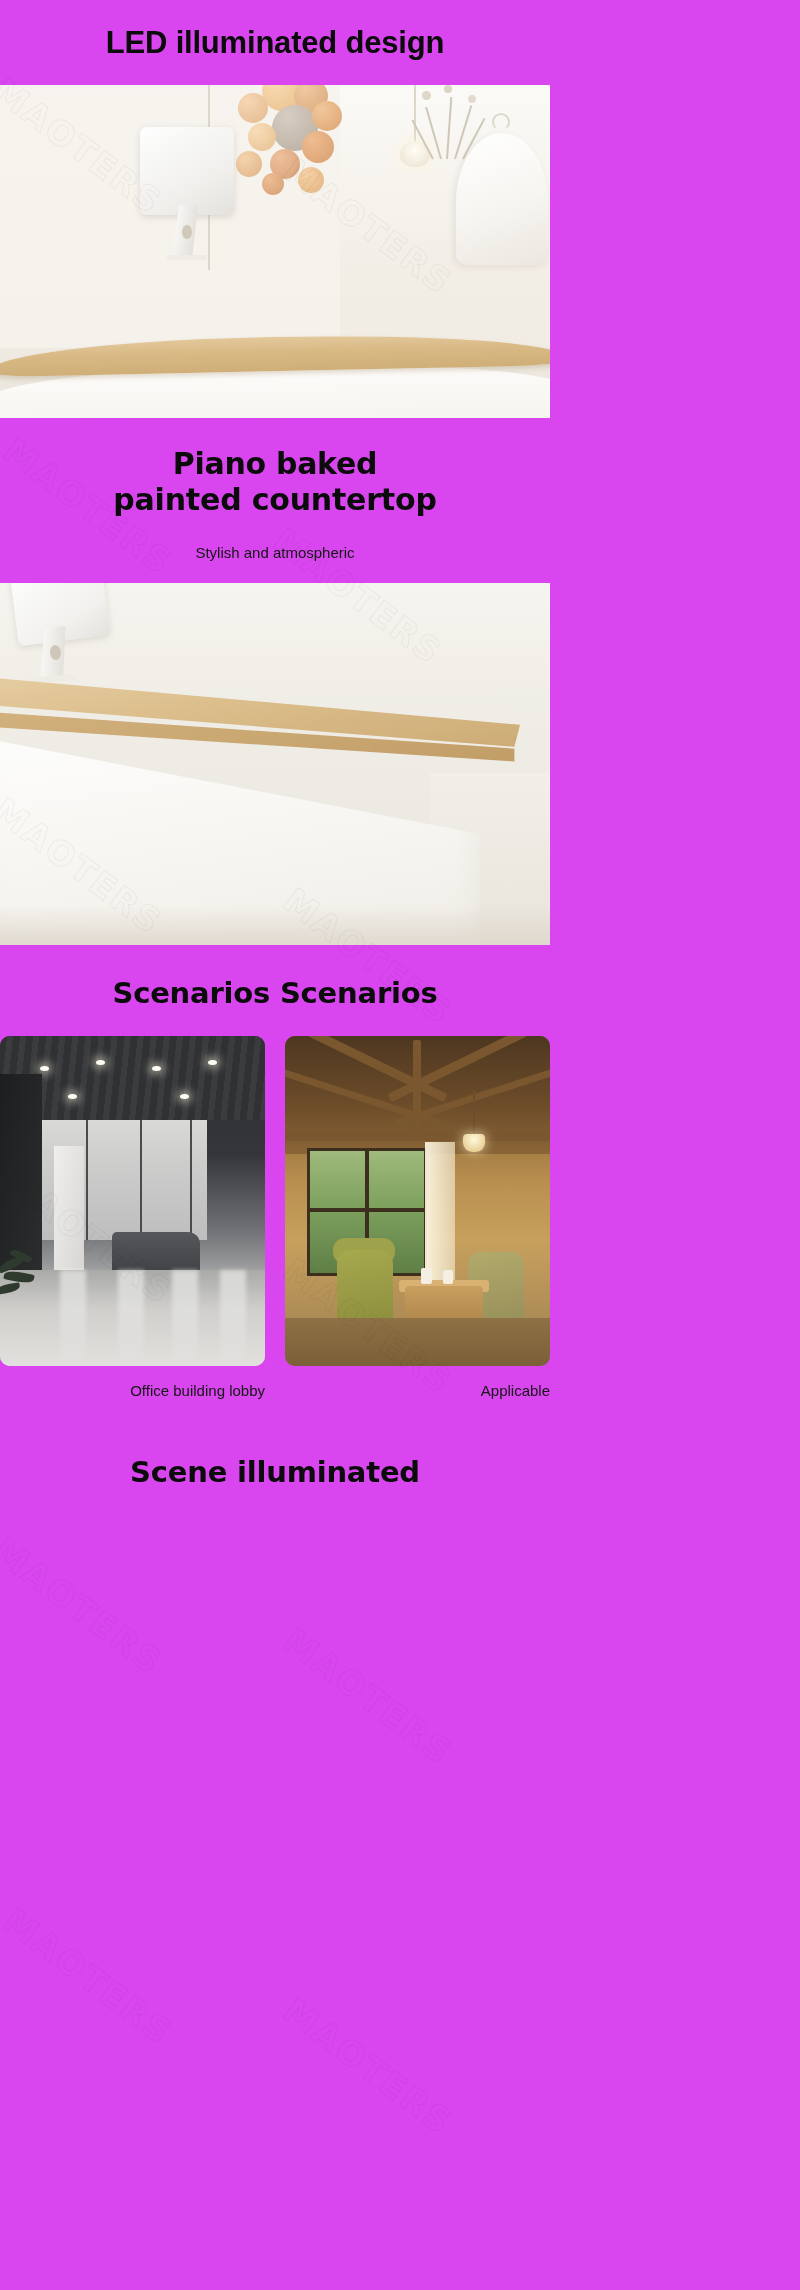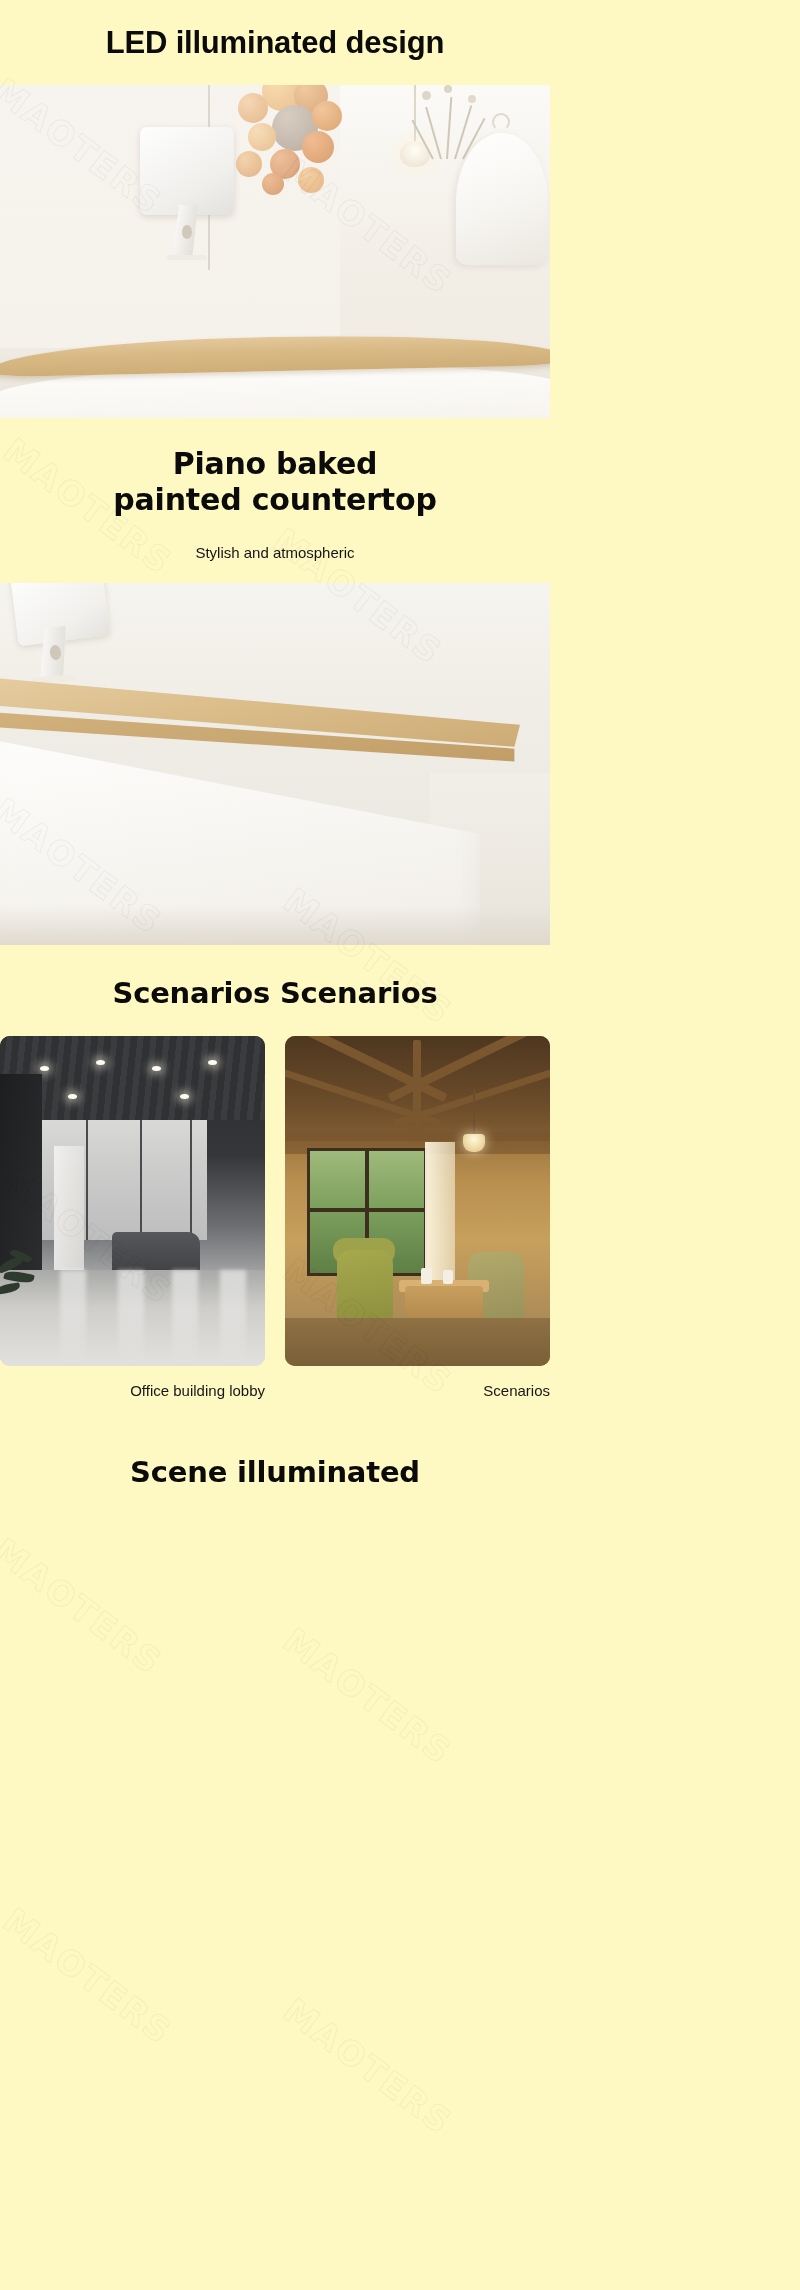--- a/index.html
+++ b/index.html
@@ -2,21 +2,21 @@
 <html><head>
 <meta charset="utf-8">
 <style>
   * { margin:0; padding:0; box-sizing:border-box; }
   html, body {
     width:800px; height:2290px;
     background:#ffffff;
     font-family:"Liberation Sans", sans-serif;
     overflow:hidden;
   }
-  .page { position:relative; width:800px; height:2290px; background:#fef9c3; overflow:hidden; }
+  .page { position:relative; width:800px; height:2290px; background:#d946ef; overflow:hidden; }
   .col { position:absolute; left:0; top:0; width:550px; }
 
   
   .wm-layer { position:absolute; left:0; top:0; width:550px; height:2290px; pointer-events:none; z-index:5; overflow:hidden; }
   .wm {
     position:absolute;
     font-family:"DejaVu Sans", sans-serif;
     font-weight:700;
     color:rgba(0,0,0,0.055);
     letter-spacing:2px;
@@ -432,21 +432,21 @@
         <div class="g-tabletop"></div>
         <div class="g-table"></div>
         <div class="g-cup" style="left:136px; top:232px; width:11px; height:16px;"></div>
         <div class="g-cup" style="left:158px; top:234px; width:10px; height:14px;"></div>
         <div class="g-floor"></div>
       </div>
     </div>
 
     <div class="caps" style="margin-top:16px;">
       <div class="cap left">Office building lobby</div>
-      <div class="cap right">Scenarios</div>
+      <div class="cap right">Applicable</div>
     </div>
 
     <div class="title t-scene-pres">Scene illuminated</div>
   </div>
 
   <div class="wm-layer">
     <div class="wm" style="left:10px;  top:70px;   font-size:34px;">MAOTERS</div>
     <div class="wm" style="left:300px; top:150px;  font-size:34px;">MAOTERS</div>
     <div class="wm" style="left:20px;  top:430px;  font-size:34px;">MAOTERS</div>
     <div class="wm" style="left:290px; top:520px;  font-size:34px;">MAOTERS</div>

